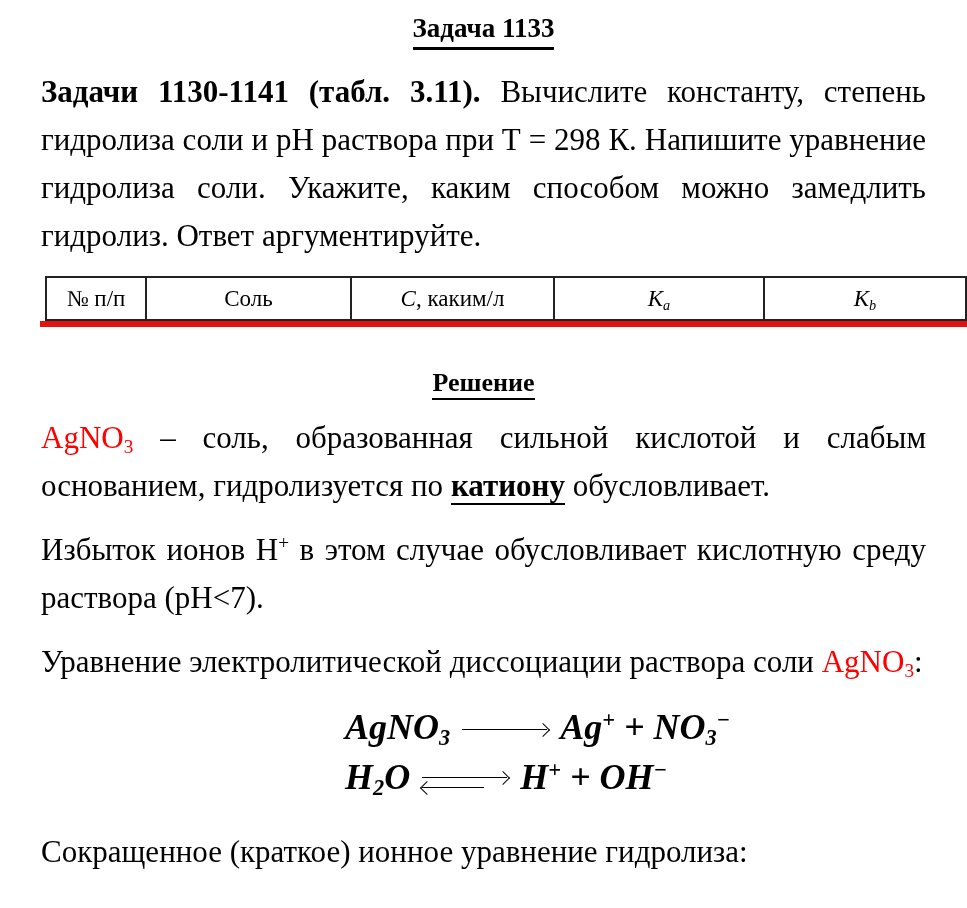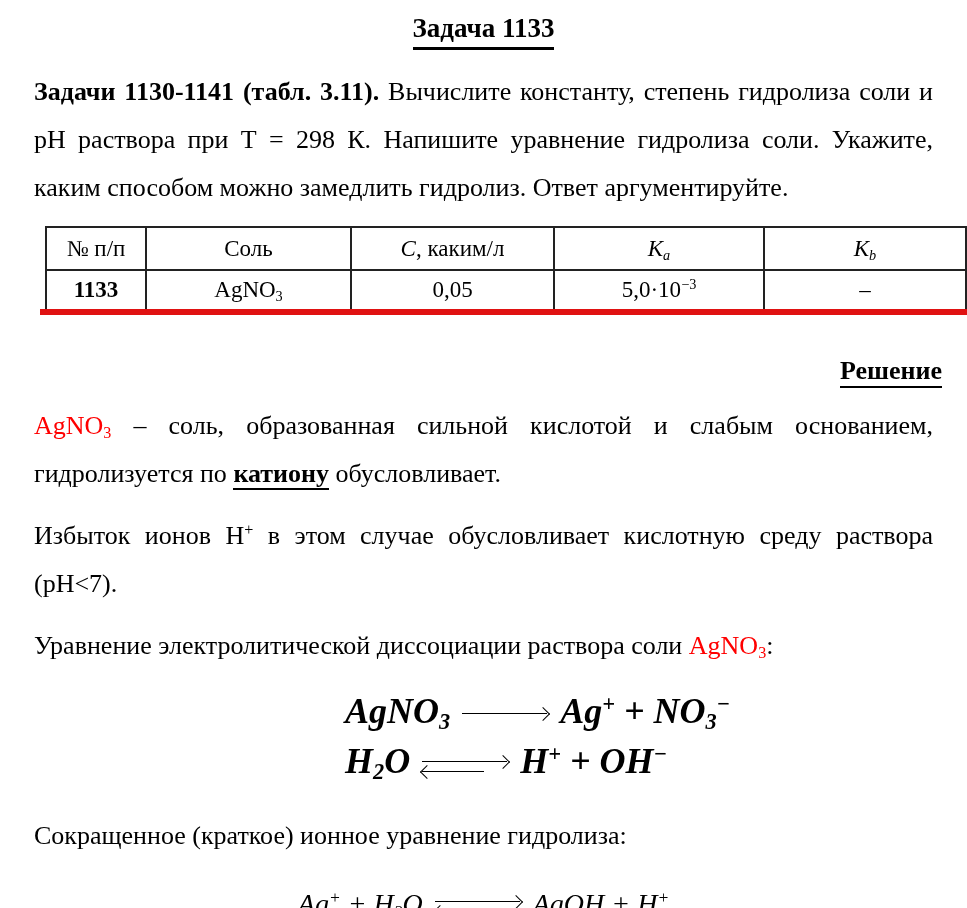--- a/index.html
+++ b/index.html
@@ -6,25 +6,25 @@
   body{
     width:967px;height:908px;overflow:hidden;
     font-family:"Liberation Serif","DejaVu Serif",serif;
     color:#000;
   }
   .page{padding:0 25px 0 25px;width:917px;}
 
   
   .doc-title{margin:10px 0 0 0;text-align:center;font-size:27px;font-weight:bold;line-height:36px;}
   .doc-title .ul{border-bottom:3px solid #000;padding-bottom:4px;}
-  .sol-heading{margin:40px 0 0 0;text-align:right;font-size:26px;font-weight:bold;line-height:32px;}
+  .sol-heading{margin:40px 0 0 0;text-align:center;font-size:26px;font-weight:bold;line-height:32px;}
   .sol-heading .ul{border-bottom:2.5px solid #000;padding-bottom:1px;}
 
   
-  p.para{margin:9px;font-size:26px;line-height:48px;text-align:justify;}
+  p.para{margin:16px;font-size:31px;line-height:48px;text-align:justify;}
   .p-intro{margin-top:22px !important;}
   .p-sol1{margin-top:15px !important;}
   .p-sol2{margin-top:14px !important;}
   .p-sol3{margin-top:14px !important;}
   .p-sol4{margin-top:26px !important;}
 
   .b{font-weight:bold;}
   .i{font-style:italic;}
   .u{border-bottom:2.5px solid #000;}
   .red{color:#ff0000;}
@@ -80,27 +80,20 @@
           <col style="width:202px">
       </colgroup>
       <tbody>
           <tr class="hdr">
         <th><span>№ п/п</span></th>
         <th><span>Соль</span></th>
         <th><span class="i">С</span><span>, каким/л</span></th>
         <th><span class="i">K</span><sub class="i">a</sub></th>
         <th><span class="i">K</span><sub class="i">b</sub></th>
       </tr>
-      <tr class="row">
-        <td><span class="b">1133</span></td>
-        <td><span>AgNO</span><sub>3</sub></td>
-        <td><span>0,05</span></td>
-        <td><span>5,0·10</span><sup>−3</sup></td>
-        <td><span>–</span></td>
-      </tr>
     </tbody>
       </table>
     <div class="red-rule"></div>
   </div>
 
   <div class="sol-heading">
     <span class="ul">Решение</span>
   </div>
 
   <p class="para p-sol1"><span class="red">AgNO</span><sub class="red">3</sub><span> – соль, образованная сильной кислотой и слабым основанием, гидролизуется по </span><span class="b u">катиону</span><span> обусловливает.</span></p>

